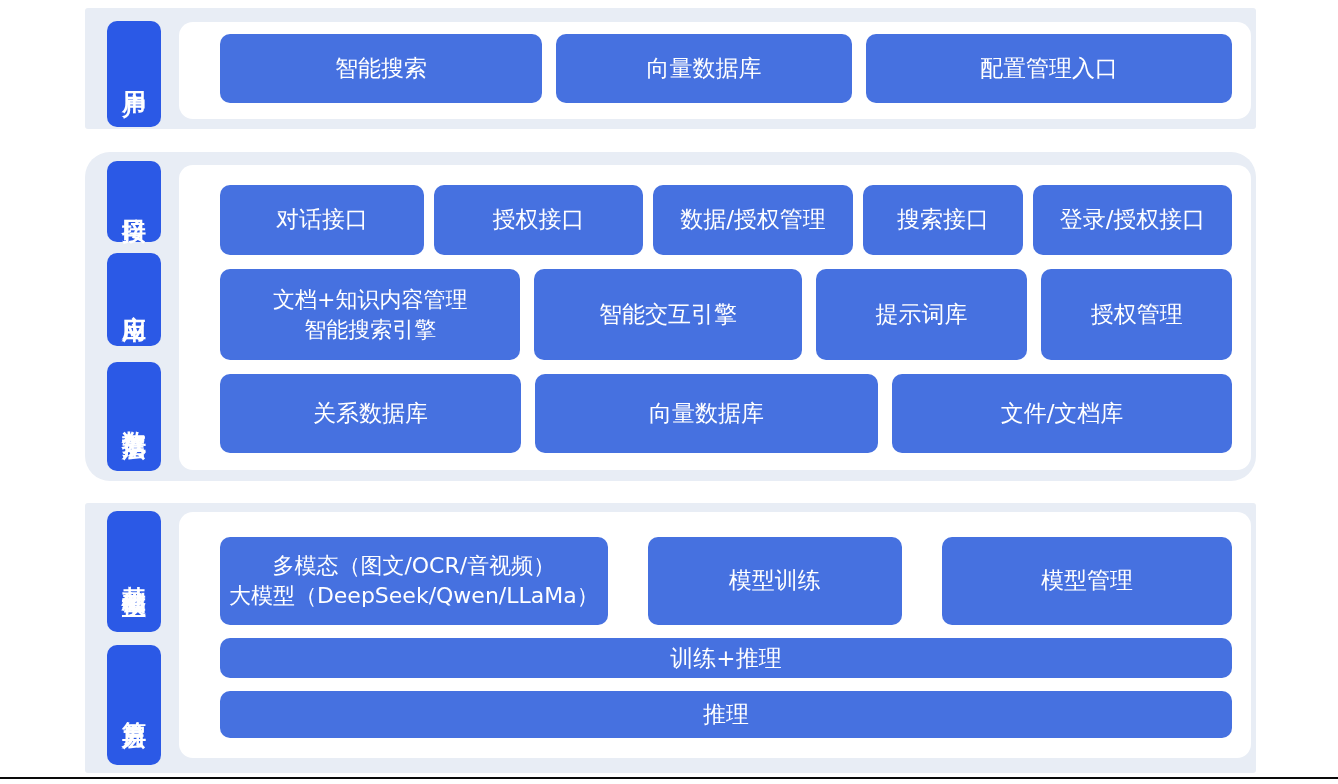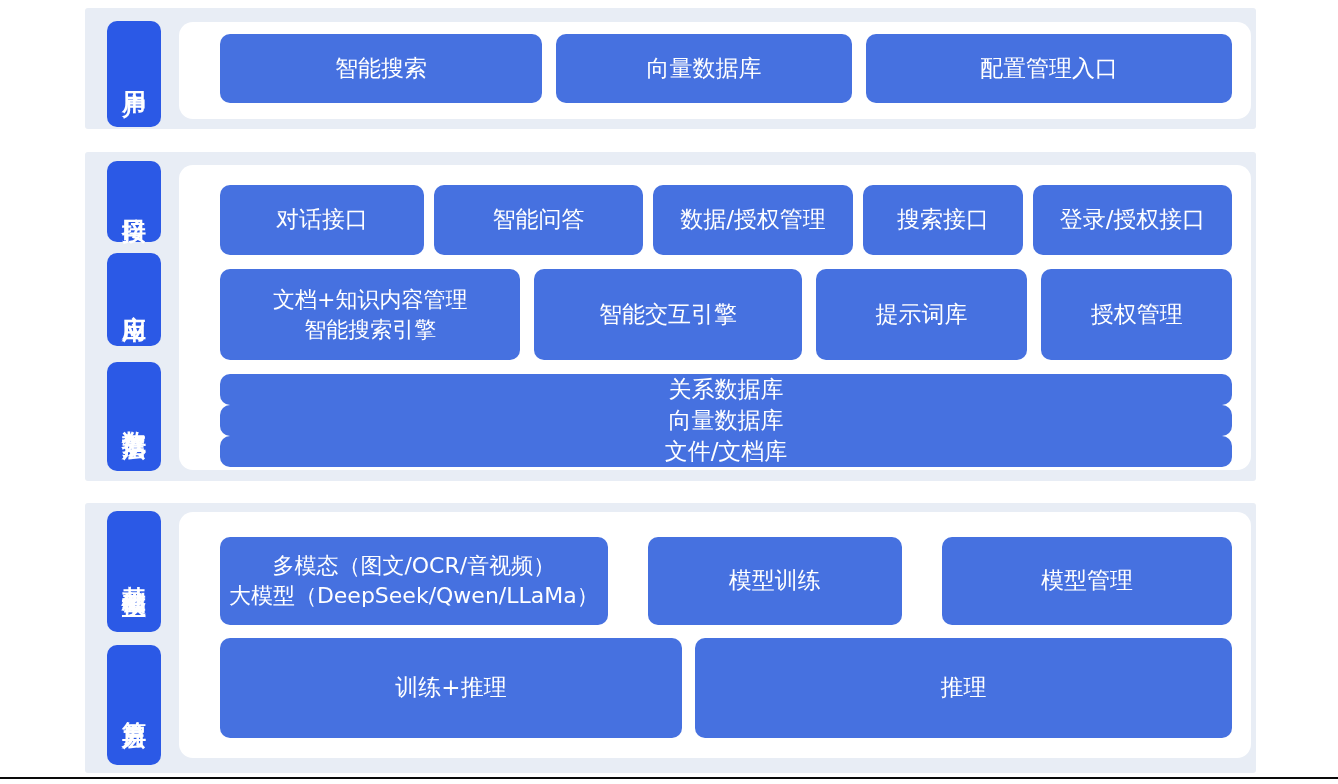--- a/index.html
+++ b/index.html
@@ -2,44 +2,44 @@
 <html><head>
 <meta charset="utf-8">
 <style>
   html,body{margin:0;padding:0;background:#fff;}
   .canvas{
     position:relative;width:1338px;height:784px;background:#ffffff;overflow:hidden;
     font-family:"DejaVu Sans","Liberation Sans",sans-serif;
   }
   .section{position:absolute;left:85px;width:1171px;background:#e8edf5;border-radius:3px;}
   #section-user{top:8px;height:121px;}
-  #section-middle{top:152px;height:329px;}
+  #section-middle{top:152px;height:329px;border-radius:25px;}
   #section-foundation{top:503px;height:270px;}
 
   .layer-label{
     position:absolute;left:22px;width:54px;background:#2b59e6;color:#fff;
     border-radius:10px;display:flex;align-items:center;justify-content:center;
     writing-mode:vertical-rl;text-orientation:upright;
     font-size:24px;font-weight:bold;letter-spacing:3px;
   }
   .panel{
     position:absolute;left:94px;width:1072px;background:#ffffff;border-radius:14px;
     box-sizing:border-box;display:flex;flex-direction:column;
   }
   #panel-user{top:14px;height:97px;padding:12px 19px 16px 41px;}
   #panel-middle{top:13px;height:305px;padding:20px 19px 16px 41px;row-gap:14px;}
   #panel-foundation{top:9px;height:246px;padding:25px 19px 20px 41px;row-gap:13px;}
 
   .row{display:flex;width:100%;}
   .row-user{height:85px;gap:14px;}
   .row-api{height:70px;gap:10px;}
   .row-app{height:91px;gap:14px;}
-  .row-data{height:79px;flex-direction:column;}
+  .row-data{height:79px;gap:14px;}
   .row-model{height:88px;gap:40px;}
-  .row-compute{height:100px;gap:13px;}
+  .row-compute{height:100px;gap:13px;flex-direction:column;}
 
   .node{
     flex-basis:0;background:#4671e0;color:#ffffff;border-radius:10px;
     display:flex;align-items:center;justify-content:center;text-align:center;
     font-size:23px;line-height:1.35;white-space:pre-line;
   }
   .bottom-rule{position:absolute;left:0;top:777px;width:1338px;height:2px;background:#0a0a0a;}
 </style>
 </head>
 <body>
@@ -58,21 +58,21 @@
   </div>
 
   <div class="section" id="section-middle">
     <div class="layer-label" style="top:9px;height:81px;">接口</div>
     <div class="layer-label" style="top:101px;height:93px;">应用</div>
     <div class="layer-label" style="top:210px;height:109px;">数据层</div>
 
     <div class="panel" id="panel-middle">
       <div class="row row-api">
         <div class="node" style="flex-grow:204;">对话接口</div>
-        <div class="node" style="flex-grow:209;">智能问答</div>
+        <div class="node" style="flex-grow:209;">授权接口</div>
         <div class="node" style="flex-grow:200;">数据/授权管理</div>
         <div class="node" style="flex-grow:160;">搜索接口</div>
         <div class="node" style="flex-grow:199;text-align:center;">登录/授权接口</div>
       </div>
       <div class="row row-app">
         <div class="node" style="flex-grow:301;font-size:22px;">文档+知识内容管理
 智能搜索引擎</div>
         <div class="node" style="flex-grow:268;">智能交互引擎</div>
         <div class="node" style="flex-grow:212;">提示词库</div>
         <div class="node" style="flex-grow:191;">授权管理</div>

